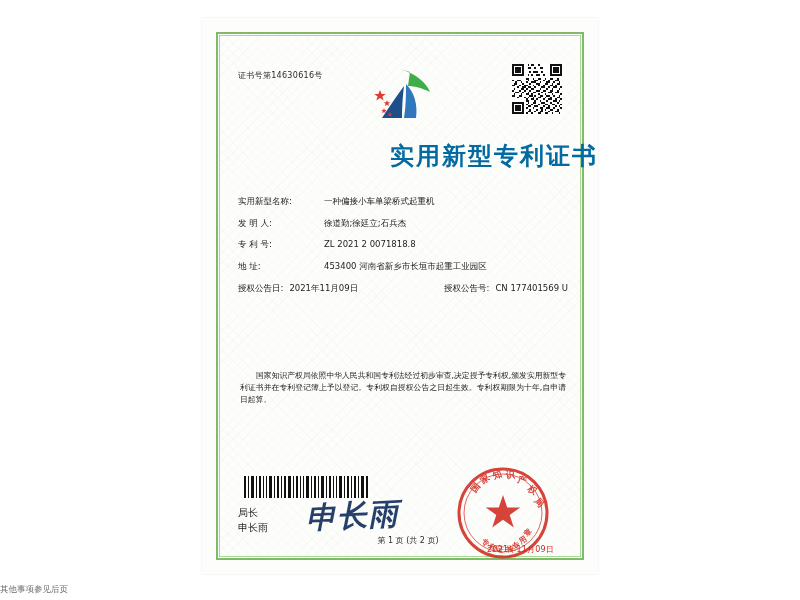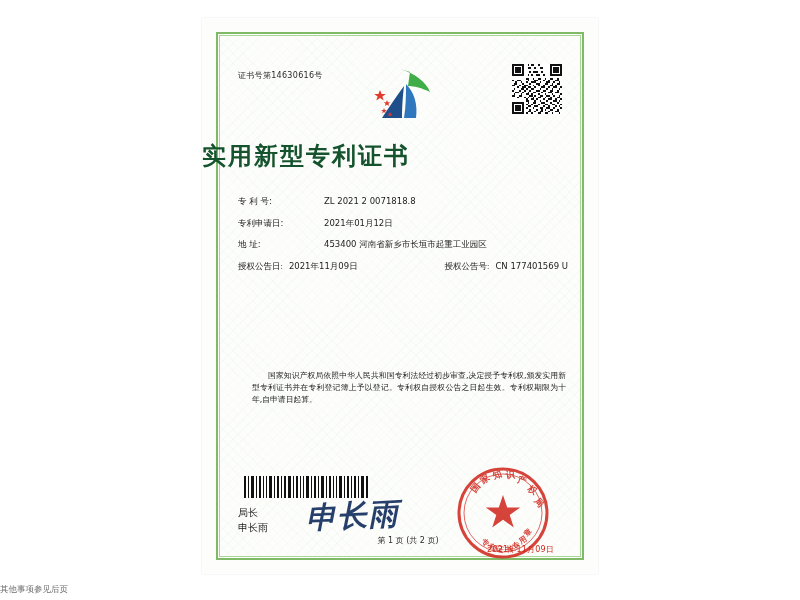--- a/index.html
+++ b/index.html
@@ -80,24 +80,24 @@
     top: 48px;
     transform: translateX(-50%);
     width: 72px;
     height: 60px;
   }
   .title {
     position: absolute;
     left: 0;
     right: 0;
     top: 122px;
-    text-align: left;
+    text-align: right;
     font-size: 24px;
     font-weight: bold;
-    color: #14532d;
+    color: #0369a1;
     letter-spacing: 2px;
     font-family: "DejaVu Sans", sans-serif;
   }
   .fields {
     position: absolute;
     left: 36px;
     right: 30px;
     top: 178px;
     font-size: 8.5px;
     color: #1c1c1c;
@@ -120,34 +120,34 @@
   .two-col {
     display: flex;
     justify-content: space-between;
     margin-bottom: 11.5px;
     white-space: nowrap;
   }
   .two-col .col {
     display: flex;
     align-items: baseline;
   }
-  .two-col .col .field-label { width: auto; margin-right: 6px; font-family: Liberation Serif, serif; }
+  .two-col .col .field-label { width: auto; margin-right: 6px; }
   .two-col .col.right { margin-right: 0; }
   .body-text {
     position: absolute;
     left: 38px;
     right: 32px;
     top: 352px;
     font-size: 7.8px;
     line-height: 1.55;
     color: #1c1c1c;
     text-align: justify;
   }
   .body-text p {
-    margin: 0 0 8px 12px;
+    margin: 0 0 8px 0;
     text-indent: 16px;
   }
   
   .barcode {
     position: absolute;
     left: 40px;
     top: 458px;
     width: 128px;
     height: 22px;
   }
@@ -411,26 +411,30 @@
           <polygon points="20,42 20.8,44 22.9,44 21.2,45.3 21.8,47.4 20,46.1 18.2,47.4 18.8,45.3 17.1,44 19.2,44"></polygon>
           <polygon points="26,46 26.7,47.7 28.5,47.7 27.1,48.8 27.6,50.6 26,49.5 24.4,50.6 24.9,48.8 23.5,47.7 25.3,47.7"></polygon>
         </g>
       </svg>
     </div>
 
     <div class="title">实用新型专利证书</div>
 
     <div class="fields">
       <div class="field-row">
+        <span class="field-label lbl-wide">实用新型名称:</span>
+        <span class="field-value">一种偏接小车单梁桥式起重机</span>
+      </div>
+      <div class="field-row">
+        <span class="field-label lbl-wide">发 明 人:</span>
+        <span class="field-value">徐道勤;徐廷立;石兵杰</span>
+      </div>
+      <div class="field-row">
         <span class="field-label lbl-wide">专 利 号:</span>
         <span class="field-value">ZL 2021 2 0071818.8</span>
-      </div>
-      <div class="field-row">
-        <span class="field-label lbl-wide">专利申请日:</span>
-        <span class="field-value">2021年01月12日</span>
       </div>
       <div class="field-row">
         <span class="field-label lbl-wide">地 址:</span>
         <span class="field-value">453400 河南省新乡市长垣市起重工业园区</span>
       </div>
       <div class="two-col">
         <div class="col">
           <span class="field-label">授权公告日:</span>
           <span class="field-value">2021年11月09日</span>
         </div>

